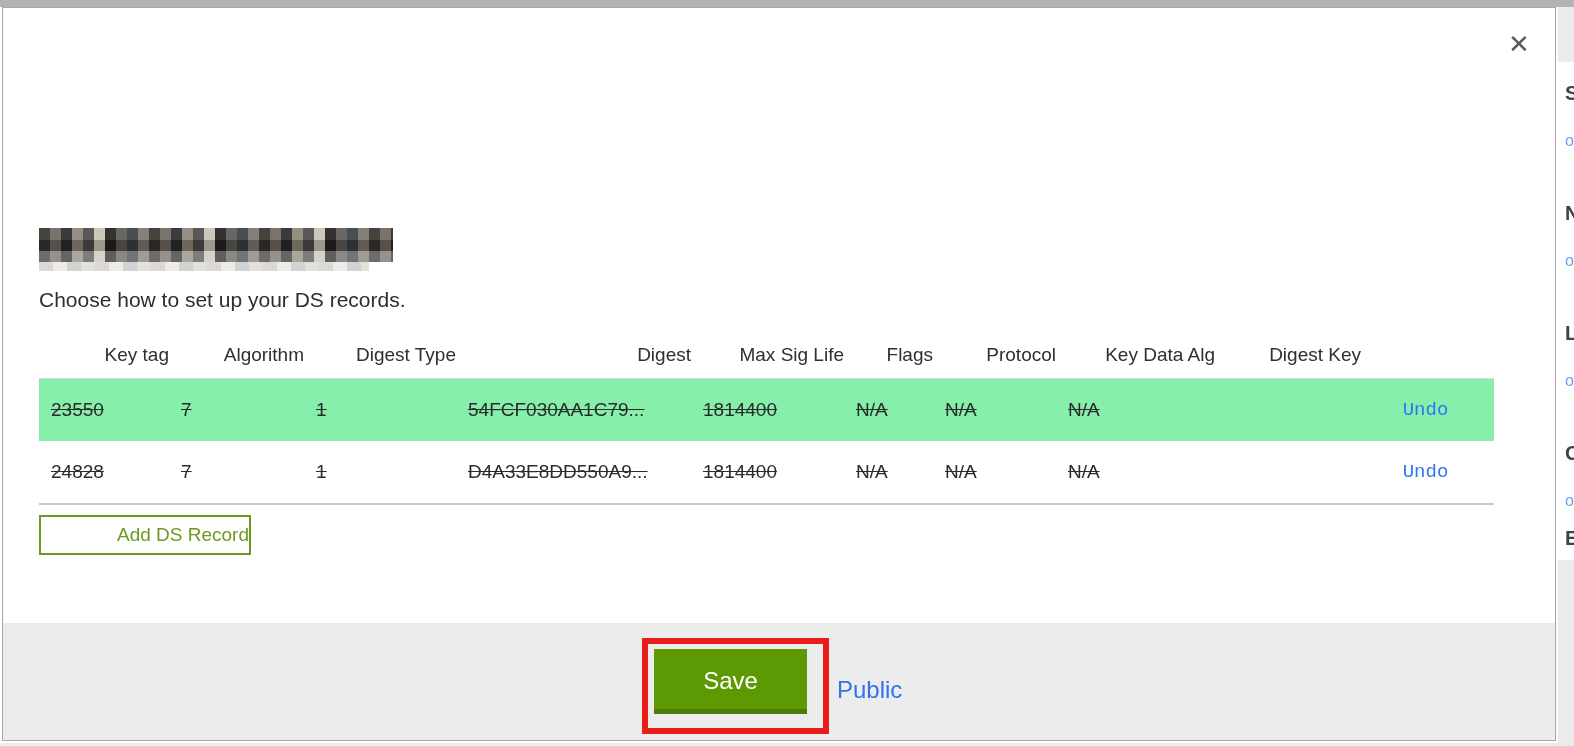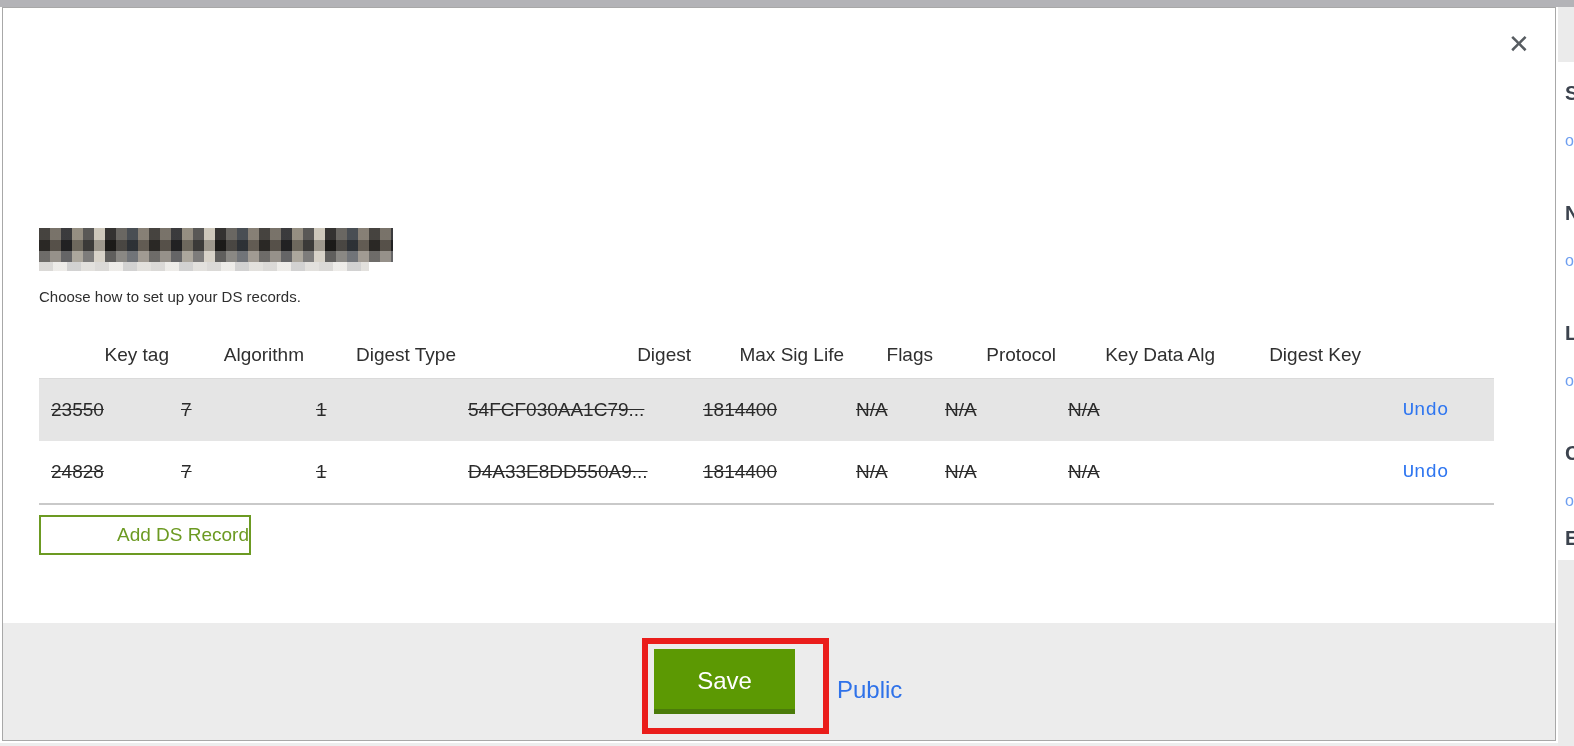--- a/index.html
+++ b/index.html
@@ -39,58 +39,58 @@
     position:absolute;left:36px;top:220px;width:354px;height:34px;
     background-image:
       repeating-linear-gradient(0deg, rgba(255,255,255,.28) 0 11px, rgba(0,0,0,.22) 11px 22px, rgba(255,255,255,.08) 22px 34px),
       repeating-linear-gradient(90deg,#36332f 0 11px,#6e675d 11px 22px,#2a2a2c 22px 33px,#8c8577 33px 44px,#4b4a48 44px 55px,#c9c2b4 55px 66px,#23211f 66px 77px,#5d5a55 77px 88px,#3a3f45 88px 99px,#7d756a 99px 110px);
   }
   .redacted-domain-fade{
     position:absolute;left:36px;top:254px;width:330px;height:9px;opacity:.25;
     background-image:repeating-linear-gradient(90deg,#6e675d 0 14px,#b9b2a5 14px 28px,#4b4a48 28px 42px,#8c8577 42px 56px);
   }
 
-  .subtitle{position:absolute;left:36px;top:280px;font-size:15px;color:#2e2e2e;}
+  .subtitle{position:absolute;left:36px;top:280px;font-size:21px;color:#2e2e2e;}
 
   .ds-table{
     position:absolute;left:36px;top:323px;width:1455px;
     border-collapse:collapse;table-layout:fixed;
     font-size:19px;color:#2b2b2b;
   }
   .ds-table th{
     font-weight:400;text-align:right;padding:0 0 0 12px;height:47px;
     color:#2f2f2f;vertical-align:middle;white-space:nowrap;
   }
   .ds-table td{
     padding:0 0 0 12px;height:62px;vertical-align:middle;white-space:nowrap;
     overflow:hidden;text-overflow:ellipsis;
   }
   .ds-table thead tr{border-bottom:1px solid #dadada;}
-  .ds-table tbody tr.row-even{background:#e5e5e5;}
+  .ds-table tbody tr.row-even{background:#86efac;}
   .ds-table tbody tr.row-odd{background:#ffffff;}
   .ds-table tbody{border-bottom:2px solid #c9c9c9;}
   .struck{text-decoration:line-through;}
   td.action-cell{text-align:center;padding-right:16px;font-family:Liberation Mono, monospace;}
   .undo-link{color:#2f76f0;cursor:pointer;text-decoration:none;}
 
   .add-ds-btn{
     position:absolute;left:36px;top:507px;width:212px;height:40px;
     background:#ffffff;border:2px solid #6c9a22;box-sizing:border-box;
     color:#6c9a22;font-size:19px;text-align:right;line-height:36px;cursor:pointer;
   }
 
   .modal-footer{
     position:absolute;left:0;top:615px;width:100%;height:117px;background:#ececec;
   }
   .save-annotation{
     position:absolute;left:639px;top:15px;width:187px;height:96px;
     border:6px solid #ea1d1b;box-sizing:border-box;background:transparent;
   }
   .save-btn{
-    position:absolute;left:6px;top:5px;width:141px;height:65px;
+    position:absolute;left:6px;top:5px;width:153px;height:65px;
     background:#5c9903;border:none;border-bottom:5px solid #4b7b0a;
     color:#ffffff;font-size:24px;text-align:center;line-height:62px;cursor:pointer;
     font-family:"Liberation Sans","DejaVu Sans",sans-serif;
   }
   .cancel-link{
     position:absolute;left:834px;top:53px;
     font-size:24px;color:#2f72e9;cursor:pointer;text-decoration:none;
   }
 </style>
 </head>

